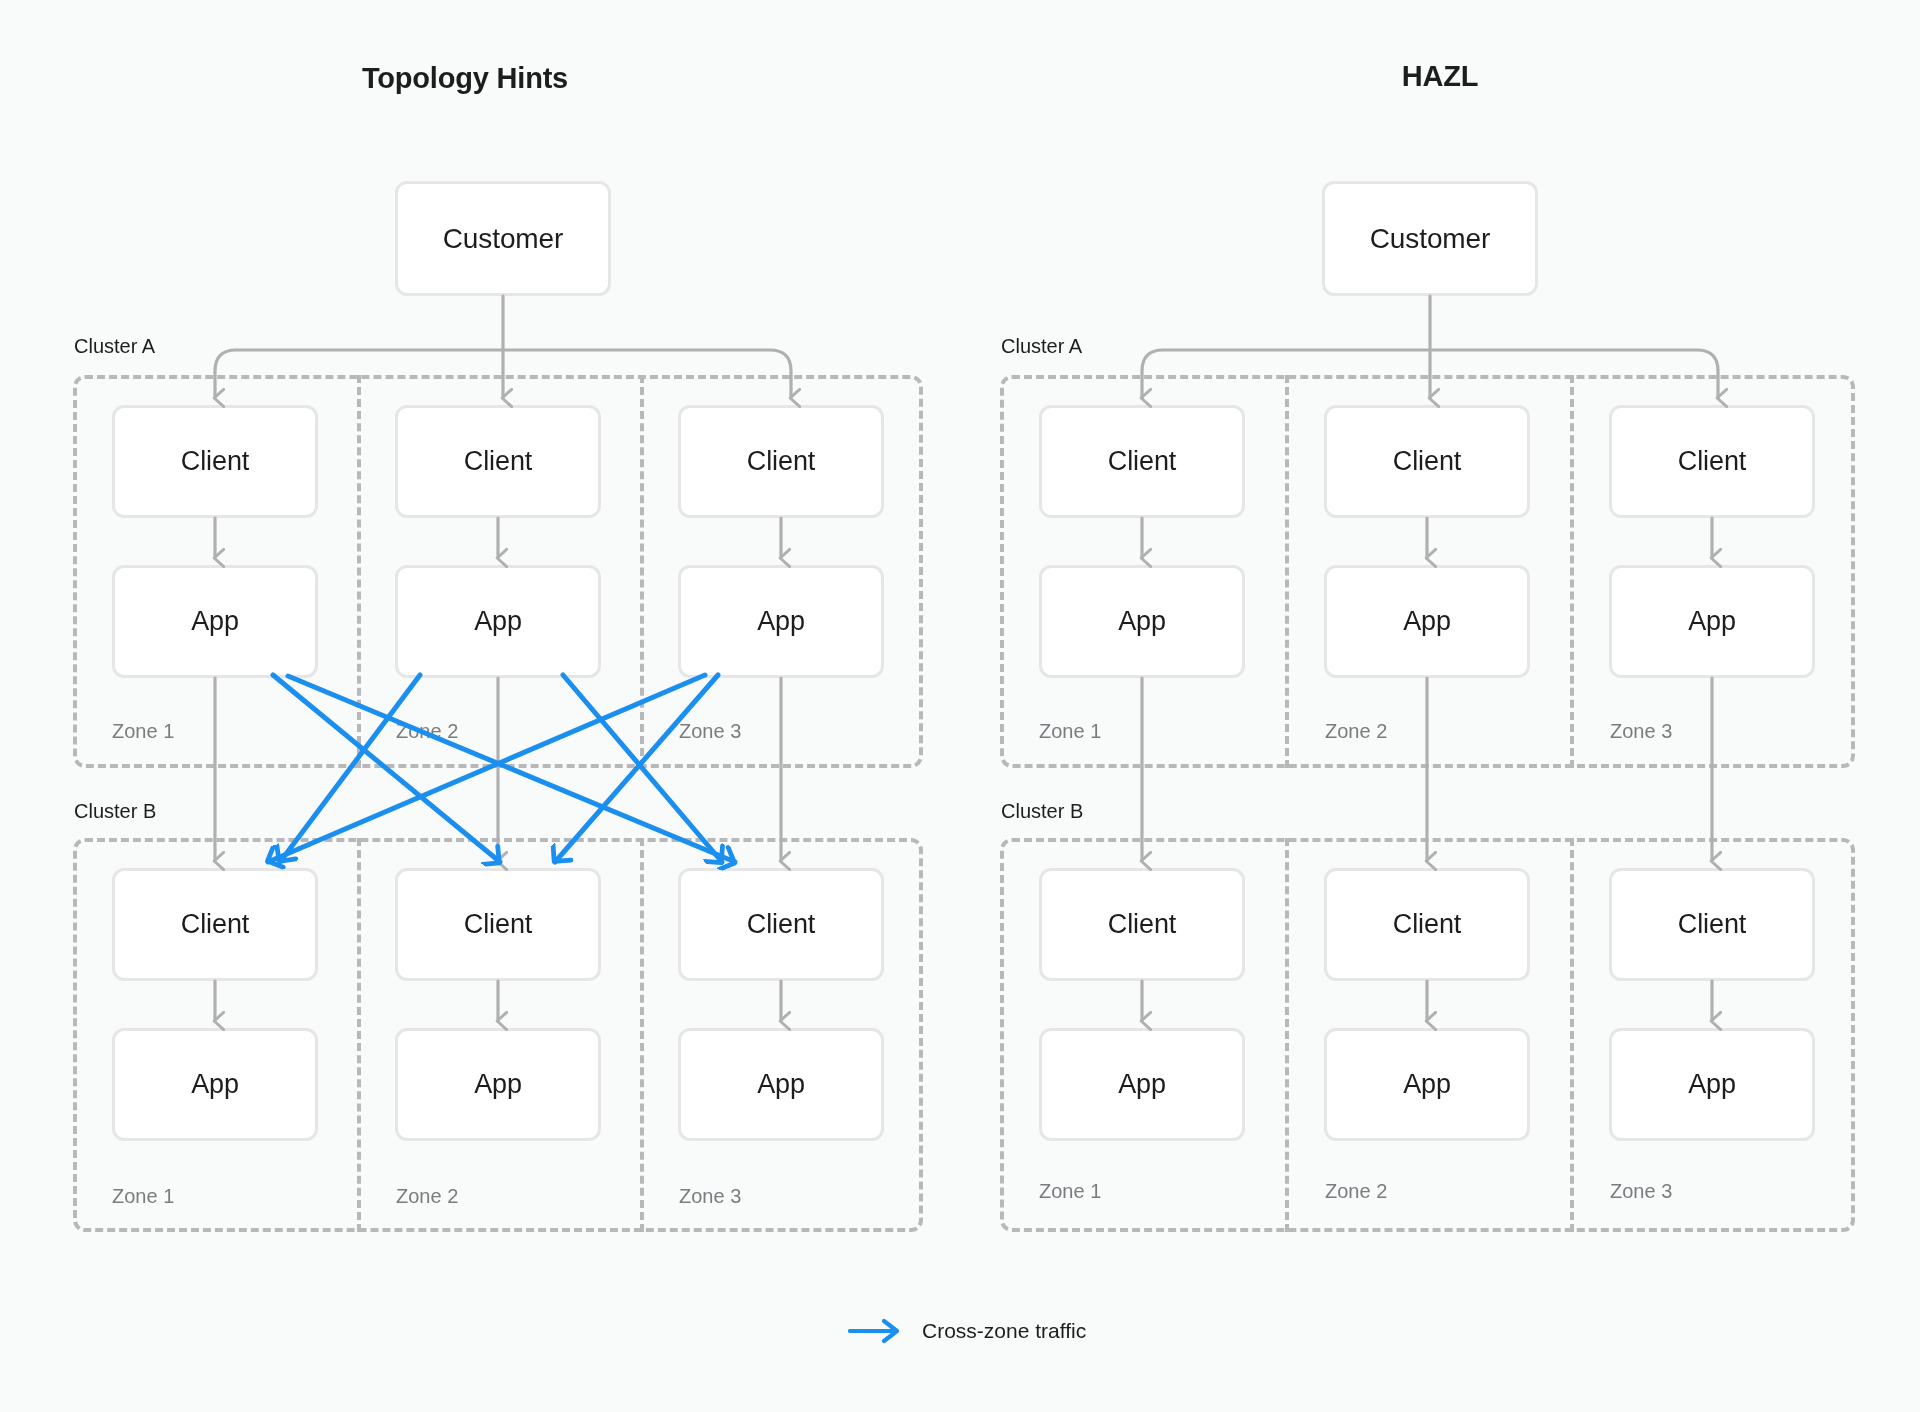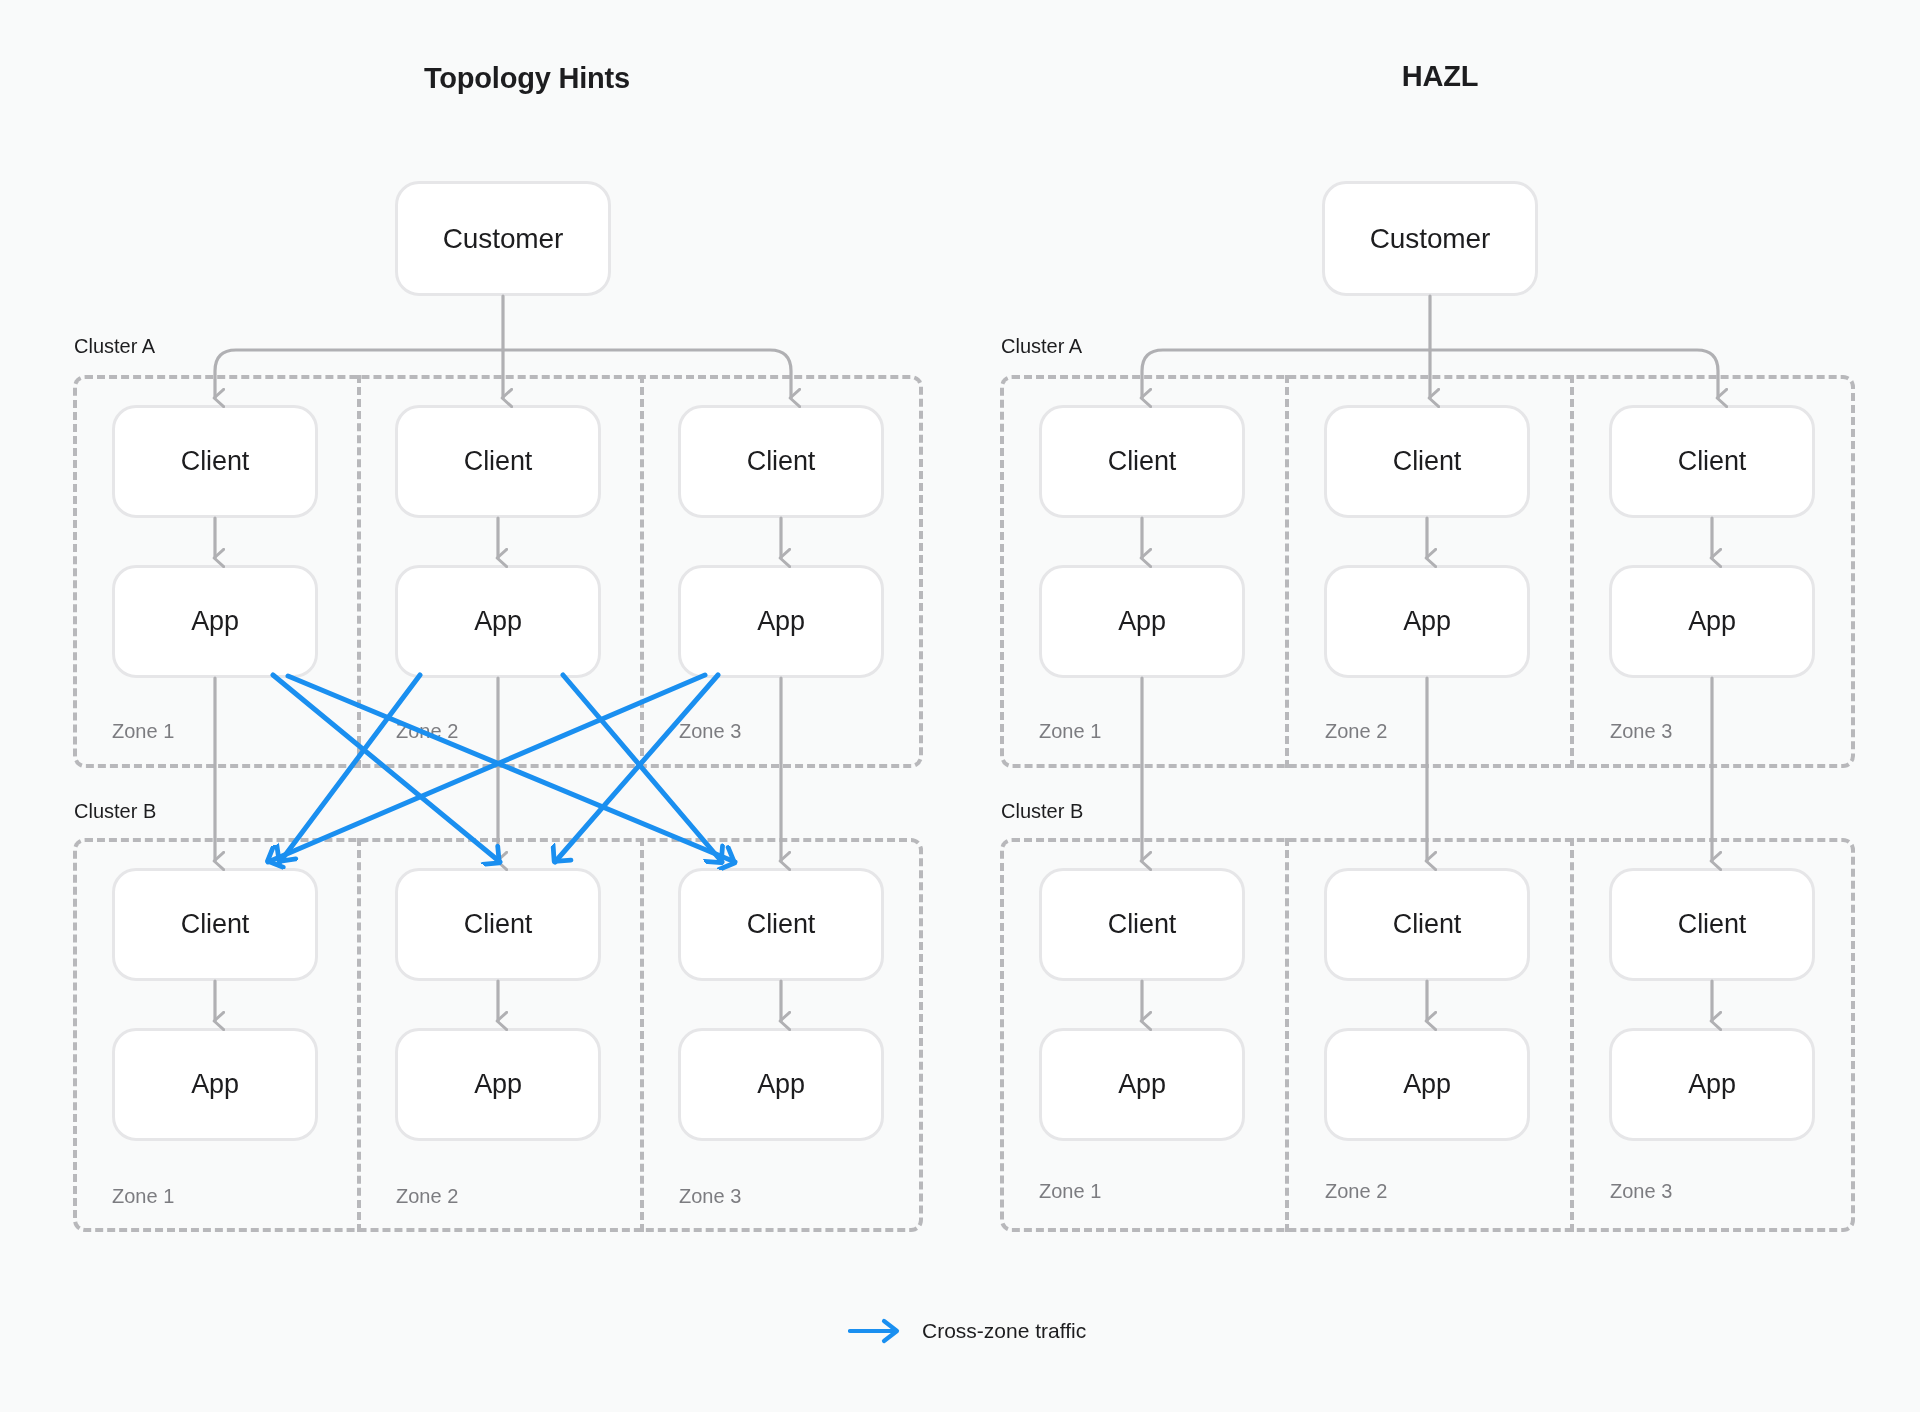--- a/index.html
+++ b/index.html
@@ -57,21 +57,21 @@
     font-size: 20px;
     color: #7c7c80;
     white-space: nowrap;
   }
 
   
   .node {
     position: absolute;
     background: #ffffff;
     border: 3px solid #e6e6e8;
-    border-radius: 24px;
+    border-radius: 12px;
     box-sizing: border-box;
     display: flex;
     align-items: center;
     justify-content: center;
     font-size: 27px;
     color: #1d1d1f;
     letter-spacing: -0.1px;
   }
   .node.customer { font-size: 28px; }
 
@@ -96,21 +96,21 @@
     font-size: 21px;
     color: #1d1d1f;
     white-space: nowrap;
   }
 </style>
 </head>
 <body>
 
 <div id="canvas">
 
-  <div class="panel-title" style="left:280px; top:62px; width:350px;text-align:right;">Topology Hints</div>
+  <div class="panel-title" style="left:290px; top:62px; width:350px;">Topology Hints</div>
 
   <div class="node customer" style="left:395px; top:181px; width:216px; height:115px;">Customer</div>
 
   <div class="cluster-label" style="left:74px; top:335px;">Cluster A</div>
 
   <div class="cluster-frame" style="left:73px; top:375px; width:850px; height:393px;"></div>
   <div class="zone-divider" style="left:357px; top:375px; height:393px;"></div>
   <div class="zone-divider" style="left:640px; top:375px; height:393px;"></div>
 
   <div class="node" style="left:112px; top:405px; width:206px; height:113px;">Client</div>

